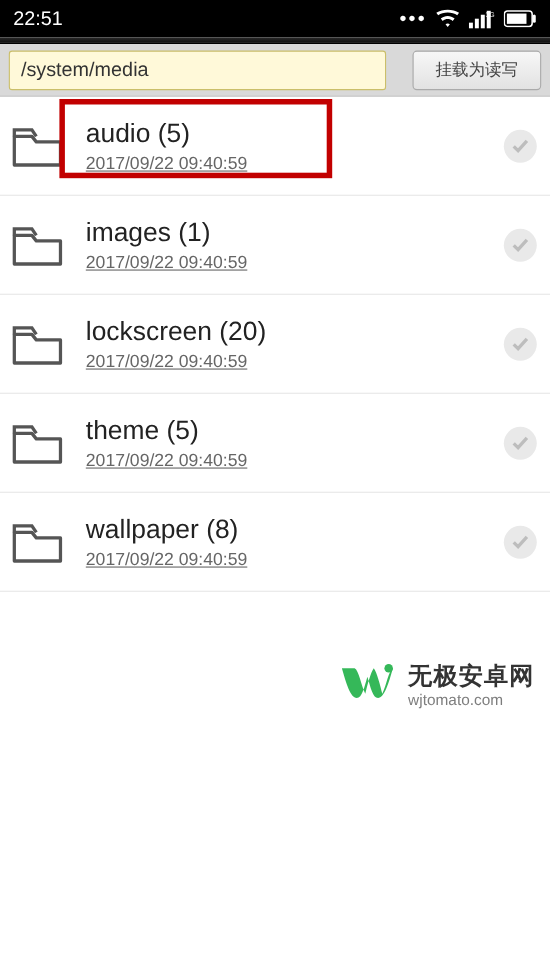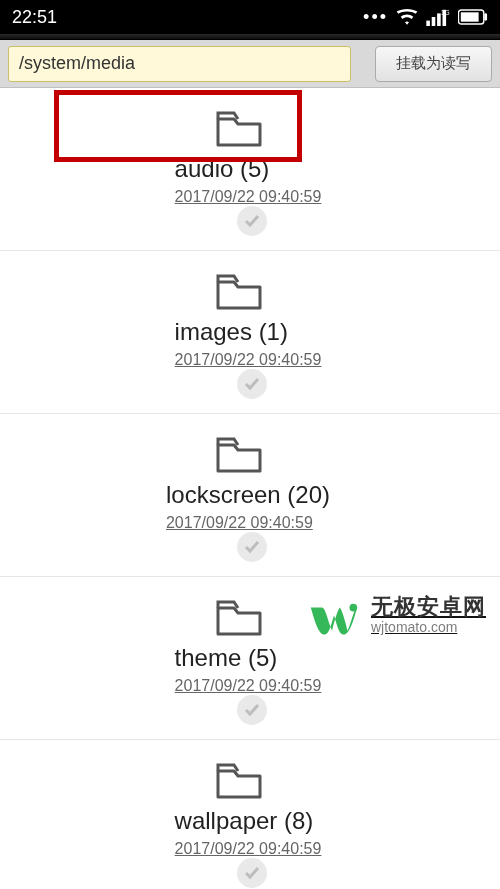--- a/index.html
+++ b/index.html
@@ -24,35 +24,35 @@
   
   .header-bottom { height: 6px; background: linear-gradient(#2a2a2a, #0e0e0e); border-bottom: 1px solid #000; }
 
   
   .pathbar { background: #d9d9d9; height: 48px; display: flex; align-items: center; padding: 6px 8px; gap: 24px; border-bottom: 1px solid #c0c0c0; }
   .path-field { flex: 1; height: 36px; background: #fff9d9; border: 1px solid #cbbf6a; border-radius: 3px; padding: 0 10px; font-size: 18px; color: #333; display: flex; align-items: center; }
   .mount-btn { height: 36px; padding: 0 20px; font-size: 15px; color: #444; background: linear-gradient(#f7f7f7, #e2e2e2); border: 1px solid #aaa; border-radius: 4px; }
 
   
   .filelist { background: #fff; }
-  .row { display: flex; align-items: center; padding: 14px 12px 14px 8px; border-bottom: 1px solid #e6e6e6; min-height: 90px; position: relative; flex-direction: column; }
+  .row { display: flex; align-items: center; padding: 14px 12px 14px 8px; border-bottom: 1px solid #e6e6e6; min-height: 90px; position: relative; }
   .row-icon { width: 52px; height: 52px; flex: 0 0 52px; margin-right: 18px; display: flex; align-items: center; justify-content: center; }
   .folder-svg { width: 46px; height: 38px; }
   .zip-svg { width: 46px; height: 46px; }
   .row-body { flex: 1; min-width: 0; }
   .row-title { font-size: 24px; color: #222; line-height: 1.25; }
   .row-sub { font-size: 16px; color: #666; margin-top: 4px; text-decoration: underline; }
   .row-check { width: 30px; height: 30px; border-radius: 50%; background: #e9e9e9; display: flex; align-items: center; justify-content: center; flex: 0 0 30px; margin-left: 8px; }
   .row-check svg { width: 16px; height: 16px; }
 
   
   .highlight { position: absolute; border: 5px solid #c20000; pointer-events: none; }
 
   
-  .watermark { position: absolute; right: 14px; bottom: 88px; display: flex; gap: 8px; opacity: 0.92; text-decoration: underline; }
+  .watermark { position: absolute; right: 14px; bottom: 88px; display: flex; align-items: center; gap: 8px; opacity: 0.92; }
   .watermark .w-logo { width: 58px; height: 58px; }
   .watermark .w-text { display: flex; flex-direction: column; line-height: 1.15; }
   .watermark .w-title { font-size: 22px; color: #222; font-weight: 600; letter-spacing: 1px; }
   .watermark .w-sub { font-size: 14px; color: #737373; }
 </style>
 </head>
 <body>
 
 <div class="screen">
 

